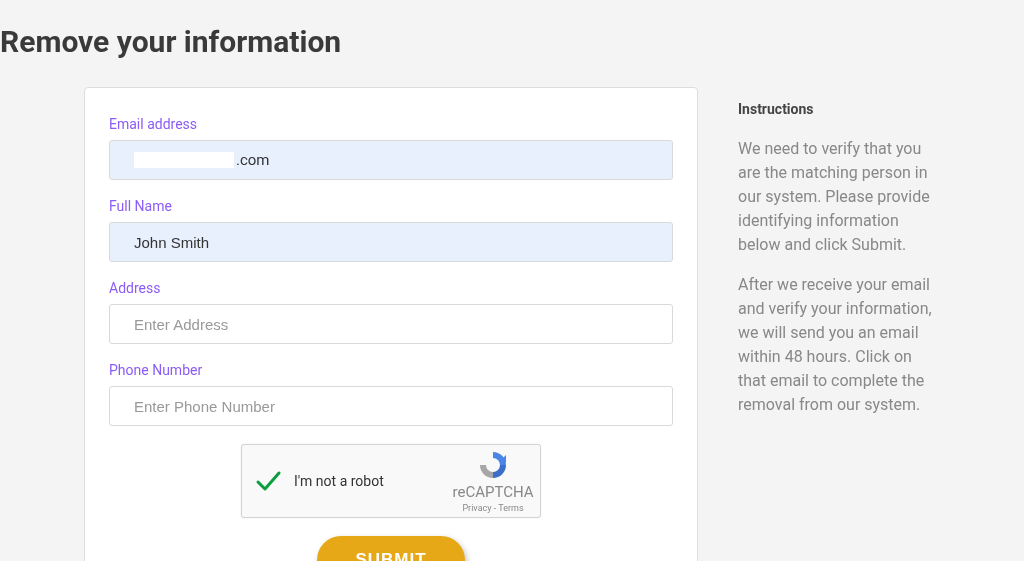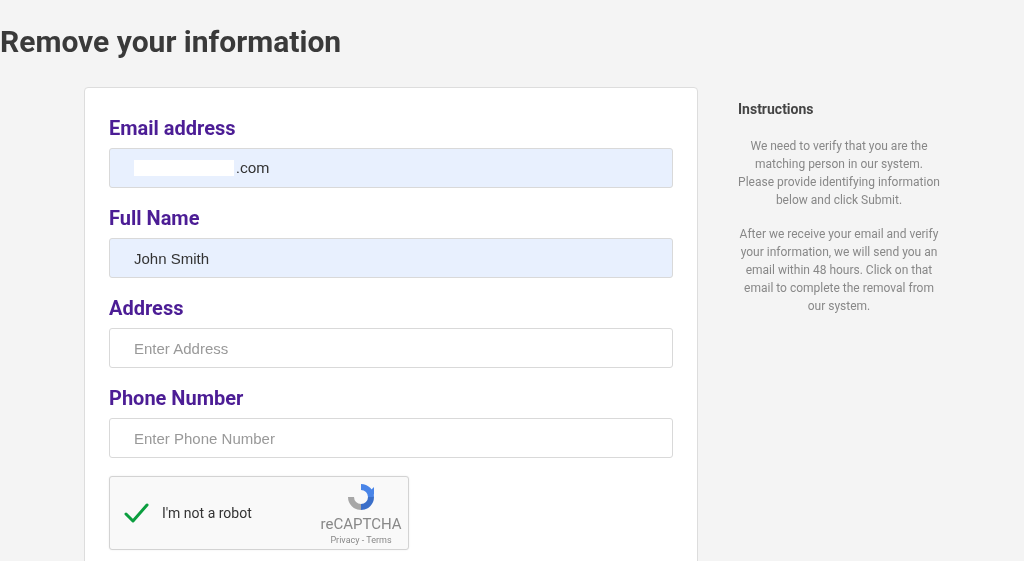--- a/index.html
+++ b/index.html
@@ -31,43 +31,44 @@
       border: 1px solid #ddd;
       border-radius: 4px;
       flex: 0 0 614px;
       padding: 28px 24px 20px 24px;
     }
     .form-group {
       margin-bottom: 18px;
     }
     .form-label {
       display: block;
-      font-size: 20px;
-      font-weight: 700;
-      color: #4c1d95;
+      font-size: 14px;
+      font-weight: 400;
+      color: #8b5cf6;
       margin-bottom: 8px;
     }
     .form-input {
       width: 100%;
       height: 40px;
       border: 1px solid #d9d9d9;
       border-radius: 3px;
       padding: 0 24px;
       font-size: 15px;
       color: #333;
       background: #fff;
     }
     .form-input.autofill {
       background: #e8f0fe;
     }
     .form-input::placeholder {
       color: #999;
     }
     .captcha-wrap {
       display: flex;
+      justify-content: center;
       margin-top: 10px;
       margin-bottom: 18px;
     }
     .captcha {
       width: 300px;
       height: 74px;
       border: 1px solid #d3d3d3;
       border-radius: 3px;
       background: #f9f9f9;
       display: flex;
@@ -129,25 +130,24 @@
       flex: 1;
       padding-top: 14px;
     }
     .sidebar-title {
       font-size: 14px;
       font-weight: 700;
       color: #444;
       margin-bottom: 20px;
     }
     .sidebar-text {
-      font-size: 12px;
+      font-size: 16px;
       color: #888;
       line-height: 1.5;
       margin-bottom: 16px;
-      text-align: center;
     }
     .autofill-redact {
       display: inline-block;
       width: 100px;
       height: 16px;
       background: #fff;
       vertical-align: middle;
       margin-right: 2px;
     }
   </style>

